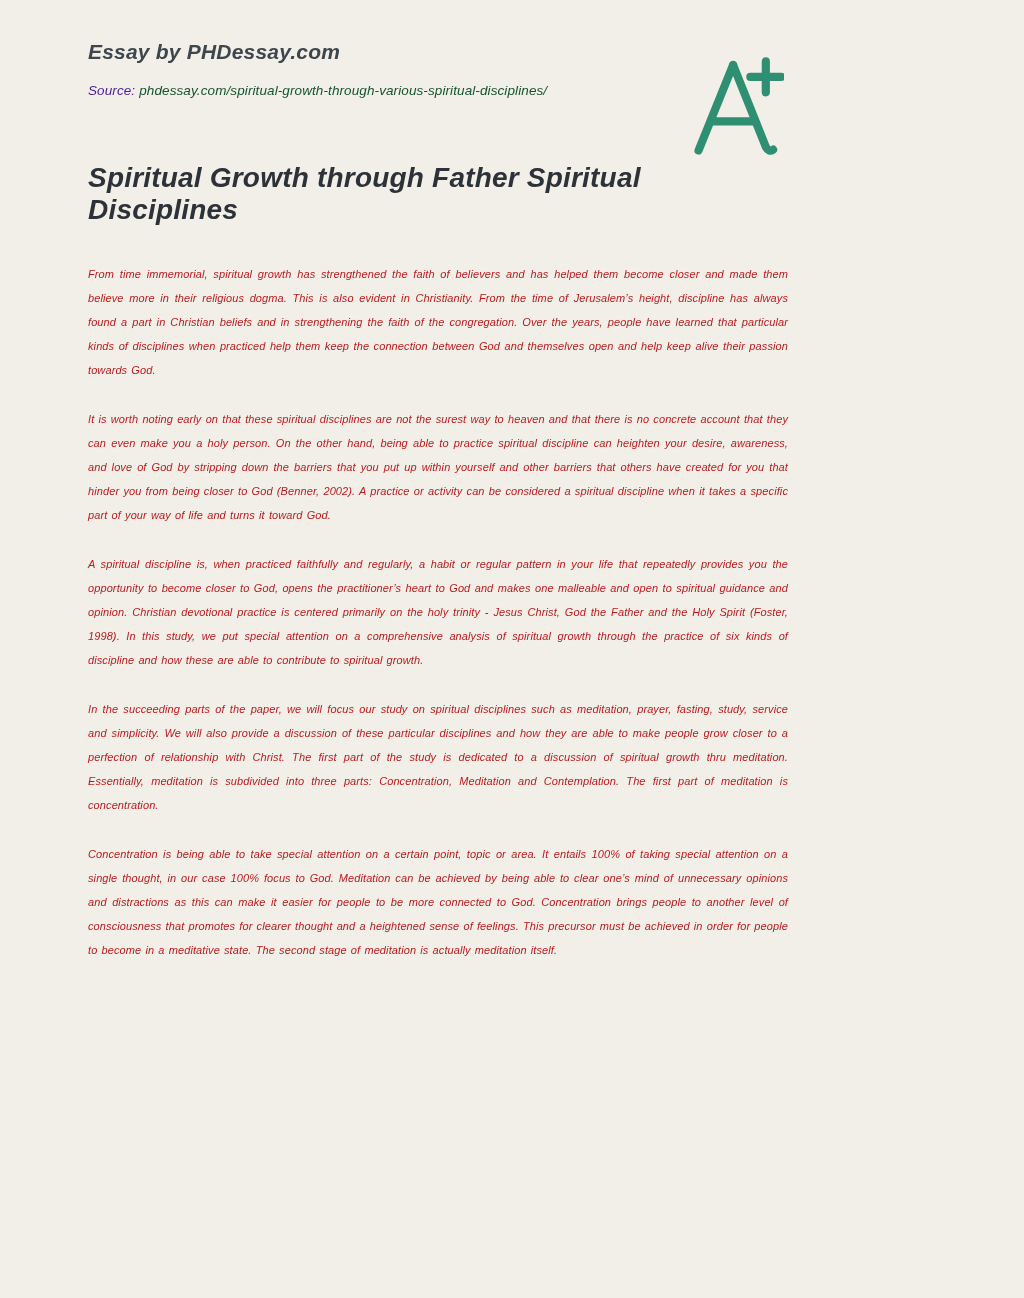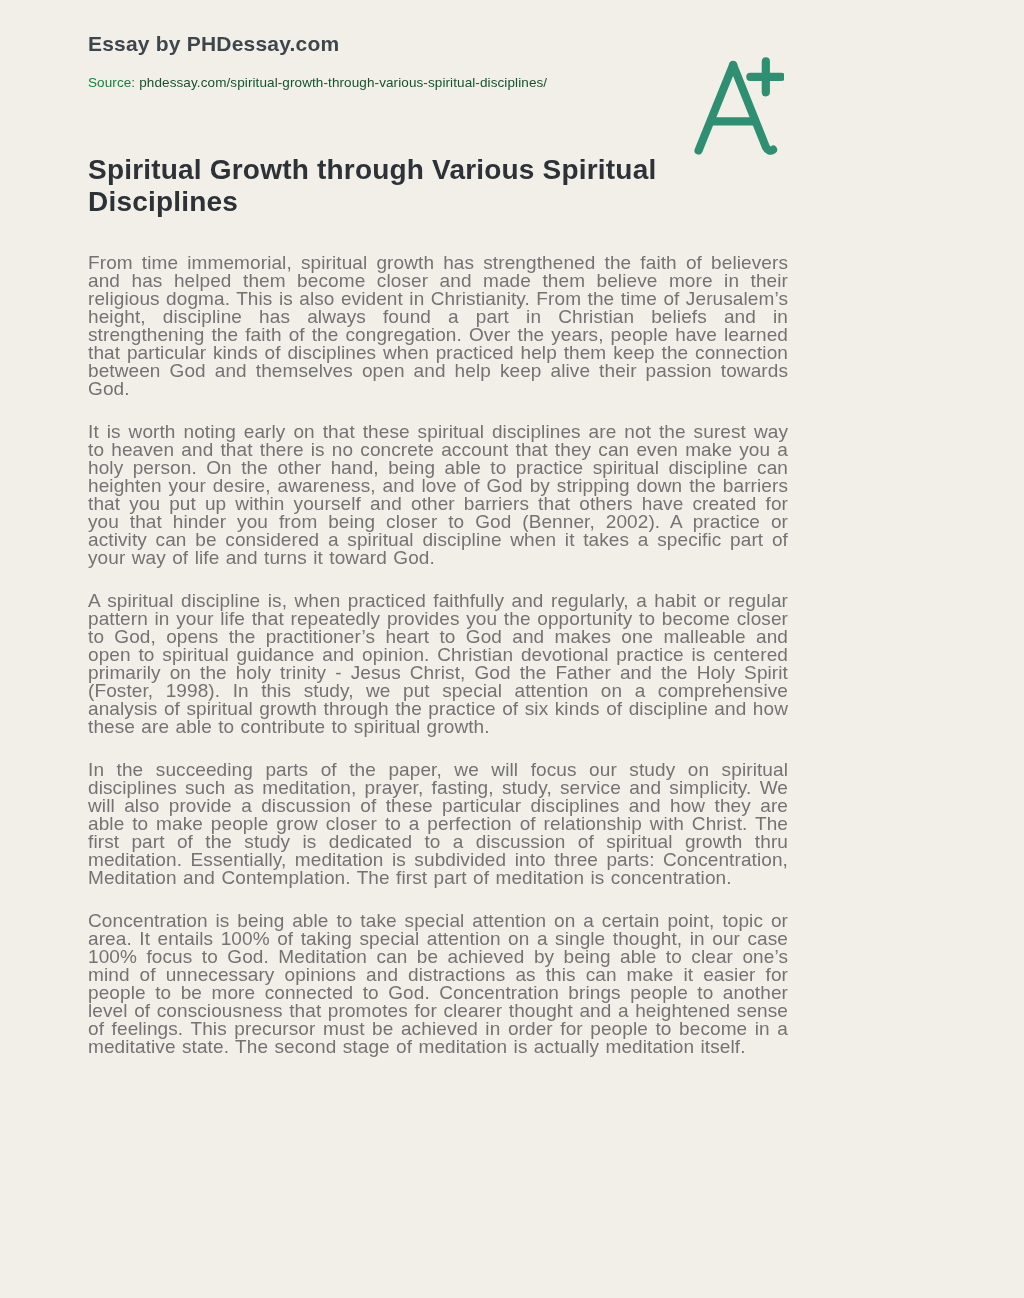--- a/index.html
+++ b/index.html
@@ -13,38 +13,39 @@
   body {
     background: #f2efe9;
     font-family: "Liberation Sans", sans-serif;
     position: relative;
   }
 
   .page {
     position: relative;
     width: 876px;
     height: 1298px;
-    padding: 32px 88px 0 88px;
+    padding: 40px 88px 0 88px;
+    font-style: italic;
   }
 
   .byline {
     font-size: 21px;
     font-weight: 700;
     color: #3d464d;
     letter-spacing: 0.2px;
   }
 
   .source-line {
     margin-top: 19px;
     font-size: 13.5px;
     letter-spacing: 0.1px;
   }
 
   .source-label {
-    color: #15803d;
+    color: #4c1d95;
     margin-right: 4px;
   }
 
   .source-link {
     color: #14532d;
     text-decoration: none;
     cursor: pointer;
   }
 
   .logo {
@@ -61,23 +62,23 @@
     font-weight: 700;
     color: #2c3237;
     letter-spacing: 0.2px;
   }
 
   .article-body {
     margin-top: 36px;
   }
 
   .article-body p {
-    font-size: 19px;
-    line-height: 18px;
-    color: #737373;
+    font-size: 11px;
+    line-height: 24px;
+    color: #b91c1c;
     text-align: justify;
     letter-spacing: 0.1px;
     word-spacing: 1px;
     margin-bottom: 25px;
   }
 </style>
 </head>
 <body>
 
 <div class="page">
@@ -93,21 +94,21 @@
       <g stroke="#2e8f72" stroke-width="9" stroke-linecap="round" fill="none">
         <path d="M16,104 L54,10"></path>
         <path d="M54,10 L90,100 Q93,106 98,103"></path>
         <path d="M30,72 L78,72"></path>
         <path d="M90,6 L90,40"></path>
         <path d="M73,23 L107,23"></path>
       </g>
     </svg>
   </div>
 
-  <h1 class="title">Spiritual Growth through Various Spiritual Disciplines</h1>
+  <h1 class="title">Spiritual Growth through Father Spiritual Disciplines</h1>
 
   <div class="article-body">
     <p>From time immemorial, spiritual growth has strengthened the faith of believers and has helped them become closer and made them believe more in their religious dogma. This is also evident in Christianity. From the time of Jerusalem’s height, discipline has always found a part in Christian beliefs and in strengthening the faith of the congregation. Over the years, people have learned that particular kinds of disciplines when practiced help them keep the connection between God and themselves open and help keep alive their passion towards God.</p>
     <p>It is worth noting early on that these spiritual disciplines are not the surest way to heaven and that there is no concrete account that they can even make you a holy person. On the other hand, being able to practice spiritual discipline can heighten your desire, awareness, and love of God by stripping down the barriers that you put up within yourself and other barriers that others have created for you that hinder you from being closer to God (Benner, 2002). A practice or activity can be considered a spiritual discipline when it takes a specific part of your way of life and turns it toward God.</p>
     <p>A spiritual discipline is, when practiced faithfully and regularly, a habit or regular pattern in your life that repeatedly provides you the opportunity to become closer to God, opens the practitioner’s heart to God and makes one malleable and open to spiritual guidance and opinion. Christian devotional practice is centered primarily on the holy trinity - Jesus Christ, God the Father and the Holy Spirit (Foster, 1998). In this study, we put special attention on a comprehensive analysis of spiritual growth through the practice of six kinds of discipline and how these are able to contribute to spiritual growth.</p>
     <p>In the succeeding parts of the paper, we will focus our study on spiritual disciplines such as meditation, prayer, fasting, study, service and simplicity. We will also provide a discussion of these particular disciplines and how they are able to make people grow closer to a perfection of relationship with Christ. The first part of the study is dedicated to a discussion of spiritual growth thru meditation. Essentially, meditation is subdivided into three parts: Concentration, Meditation and Contemplation. The first part of meditation is concentration.</p>
     <p>Concentration is being able to take special attention on a certain point, topic or area. It entails 100% of taking special attention on a single thought, in our case 100% focus to God. Meditation can be achieved by being able to clear one’s mind of unnecessary opinions and distractions as this can make it easier for people to be more connected to God. Concentration brings people to another level of consciousness that promotes for clearer thought and a heightened sense of feelings. This precursor must be achieved in order for people to become in a meditative state. The second stage of meditation is actually meditation itself.</p>
   </div>
 
 </div>

